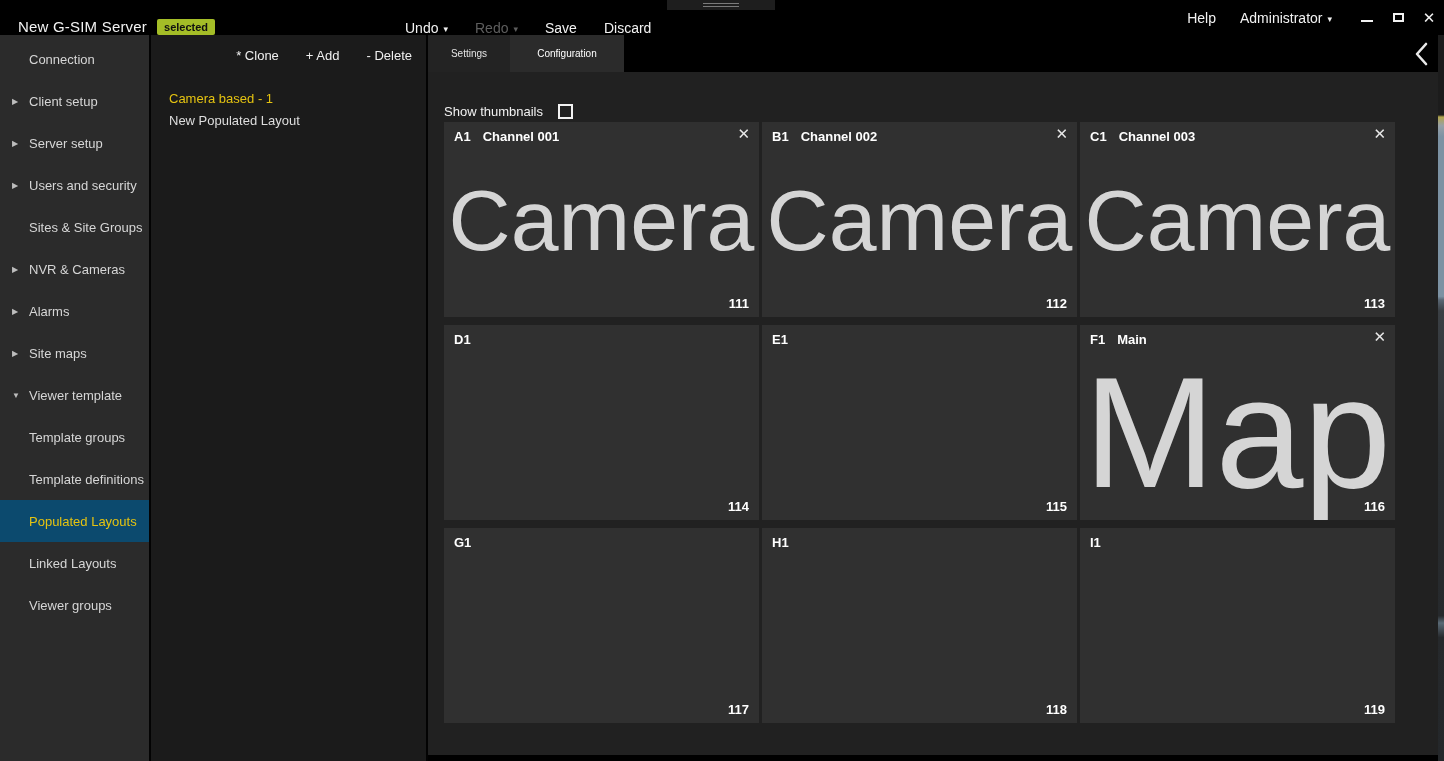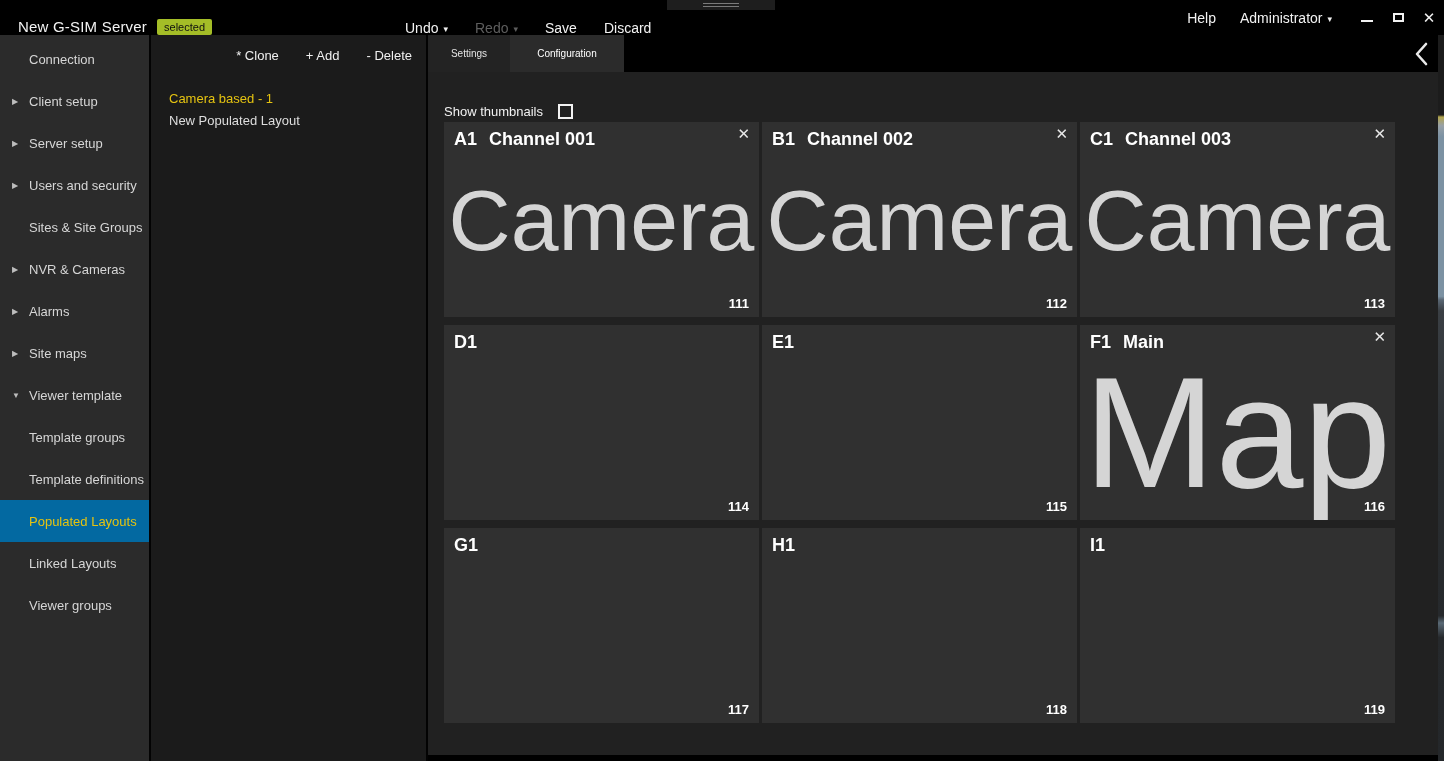--- a/index.html
+++ b/index.html
@@ -3,42 +3,42 @@
 <meta charset="utf-8">
 <style>
   * { margin:0; padding:0; box-sizing:border-box; }
   html,body { background:#000; }
   body { font-family:"Liberation Sans","DejaVu Sans",sans-serif; width:1444px; height:761px; overflow:hidden; }
   .app { position:relative; width:1444px; height:761px; background:#000; display:flex; flex-direction:column; }
 
   
   .titlebar { height:35px; background:#000; position:relative; display:flex; align-items:flex-end; color:#f2f2f2; flex:0 0 auto; }
   .tb-title { font-size:15px; margin-left:18px; letter-spacing:.2px; }
-  .tb-badge { margin-left:10px; background:#a4bd27; color:#101010; font-size:11px; font-weight:normal; padding:2px 7px; border-radius:2px; }
+  .tb-badge { margin-left:10px; background:#a4bd27; color:#101010; font-size:11px; font-weight:bold; padding:2px 7px; border-radius:2px; }
   .tb-menu { position:absolute; left:405px; top:4px; height:47px; display:flex; align-items:center; gap:27px; font-size:14px; }
   .tb-item { display:flex; align-items:center; gap:5px; cursor:default; }
   .tb-item .caret { font-size:9px; position:relative; top:1px; }
   .tb-item.disabled { color:#5e5e5e; }
   .drag-handle { position:absolute; left:667px; top:0; width:108px; height:10px; background:#1e1e1e; display:flex; justify-content:center; align-items:center; }
   .drag-handle .grip { width:36px; height:4px; border-top:1px solid #7a7a7a; border-bottom:1px solid #7a7a7a; }
   .tb-right { position:absolute; right:8px; top:0; height:35px; display:flex; align-items:center; gap:24px; font-size:14px; }
   .winbtns { display:flex; align-items:center; gap:17px; margin-left:4px; }
   .winbtn { width:14px; height:14px; display:flex; align-items:center; justify-content:center; color:#f2f2f2; }
   .minimize-glyph { width:12px; height:2px; background:#f2f2f2; margin-top:6px; }
   .maximize-glyph { width:11px; height:9px; border:2px solid #f2f2f2; }
   .close-glyph { font-size:15px; line-height:1; }
 
   
   .body { flex:1 1 auto; display:flex; min-height:0; }
 
   
   .sidebar { width:151px; background:#2b2b2b; border-right:2px solid #030303; padding-top:3px; flex:0 0 auto; }
   .side-item { height:42px; display:flex; align-items:center; padding-left:12px; font-size:13px; color:#d6d6d6; cursor:default; }
   .side-item .arrow { width:17px; font-size:8px; color:#bdbdbd; flex:0 0 auto; }
-  .side-item.selected { background:#0369a1; color:#e5c311; }
+  .side-item.selected { background:#0c4a6e; color:#e5c311; }
 
   
   .panel { width:277px; background:#1b1b1b; border-right:2px solid #030303; flex:0 0 auto; display:flex; flex-direction:column; }
   .panel-toolbar { height:41px; display:flex; align-items:center; justify-content:flex-end; gap:27px; padding-right:14px; font-size:13px; color:#f0f0f0; }
   .panel-list { margin-top:11px; }
   .panel-item { height:22px; display:flex; align-items:center; padding-left:18px; font-size:13px; color:#dedede; cursor:default; }
   .panel-item.selected { color:#e5c311; }
 
   
   .main { flex:1 1 auto; display:flex; flex-direction:column; background:#000; min-width:0; }
@@ -48,21 +48,21 @@
   .tab.t-config { width:114px; }
   .tab.active { background:#2b2b2b; color:#fff; }
   .collapse-btn { position:absolute; right:10px; top:5px; width:26px; height:28px; display:flex; align-items:center; justify-content:center; }
 
   .content { flex:1 1 auto; background:#212121; margin-bottom:6px; overflow:hidden; }
   .thumbrow { margin:30px 0 0 16px; height:18px; display:flex; align-items:center; font-size:13px; color:#f2f2f2; }
   .checkbox { width:15px; height:15px; border:2px solid #f2f2f2; background:transparent; margin-left:15px; display:inline-block; }
 
   .grid { margin:2px 0 0 16px; display:grid; grid-template-columns:repeat(3,315px); grid-auto-rows:195px; gap:8px 3px; }
   .tile { position:relative; background:#303030; overflow:hidden; }
-  .tile-head { position:absolute; top:7px; left:10px; right:24px; display:flex; gap:12px; font-size:18px; font-weight:bold; color:#fff; white-space:nowrap; }
+  .tile-head { position:absolute; top:7px; left:10px; right:24px; display:flex; gap:12px; font-size:13px; font-weight:bold; color:#fff; white-space:nowrap; }
   .tile-close { position:absolute; top:4px; right:9px; font-size:15px; color:#e8e8e8; line-height:1; cursor:default; }
   .tile-num { position:absolute; bottom:6px; right:10px; font-size:13px; font-weight:bold; color:#fff; }
   .tile-big { position:absolute; left:50%; top:50%; transform:translate(-50%,-50%); color:#d5d5d5; white-space:nowrap; line-height:1; }
   .tile-big.cam { font-size:86px; }
   .tile-big.map { font-size:158px; transform:translate(-50%,-44%); }
 
   
   .statusbar { height:24px; background:#000; flex:0 0 auto; display:flex; align-items:center; justify-content:space-between; padding:0 10px 0 12px; }
   .sb-brand { color:#cda71e; font-size:12px; font-weight:bold; letter-spacing:.4px; }
   .sb-right { display:flex; gap:16px; color:#949494; font-size:12px; padding-right:2px; }

